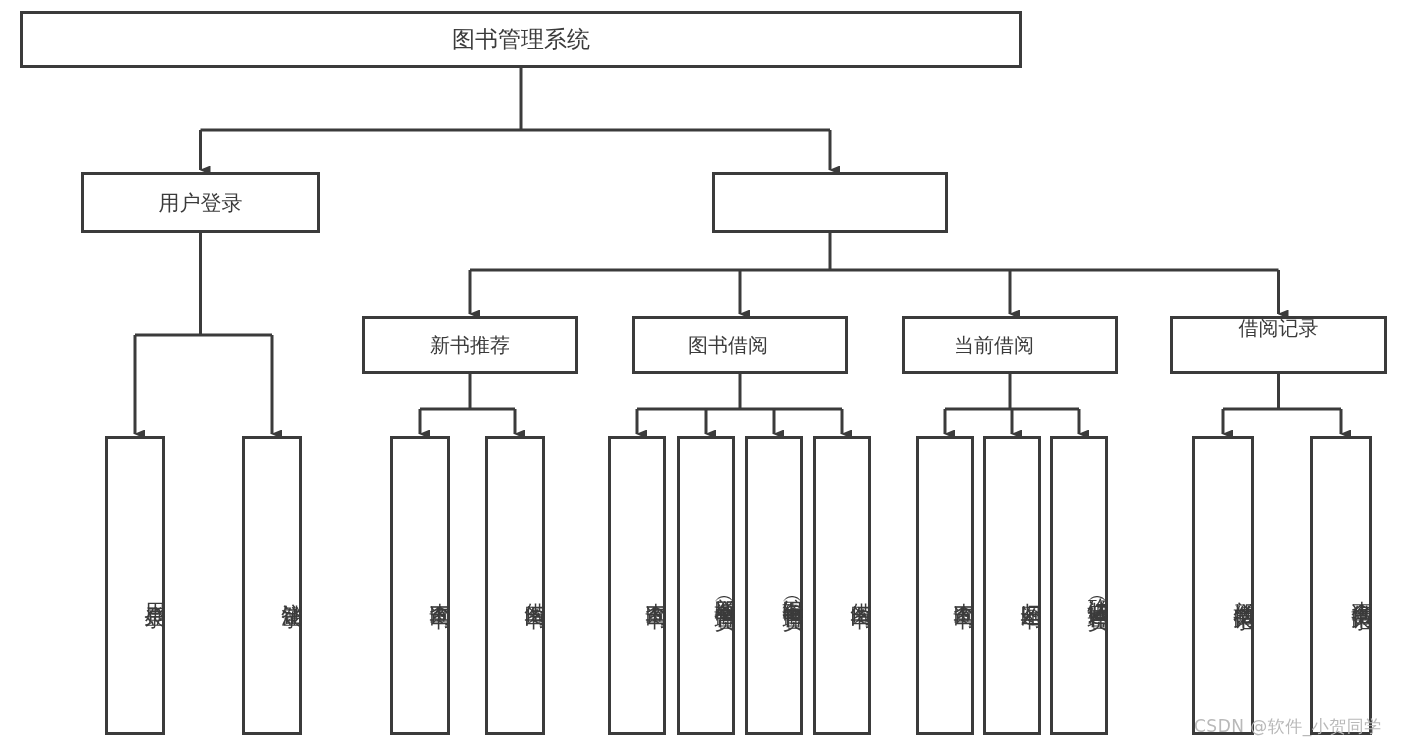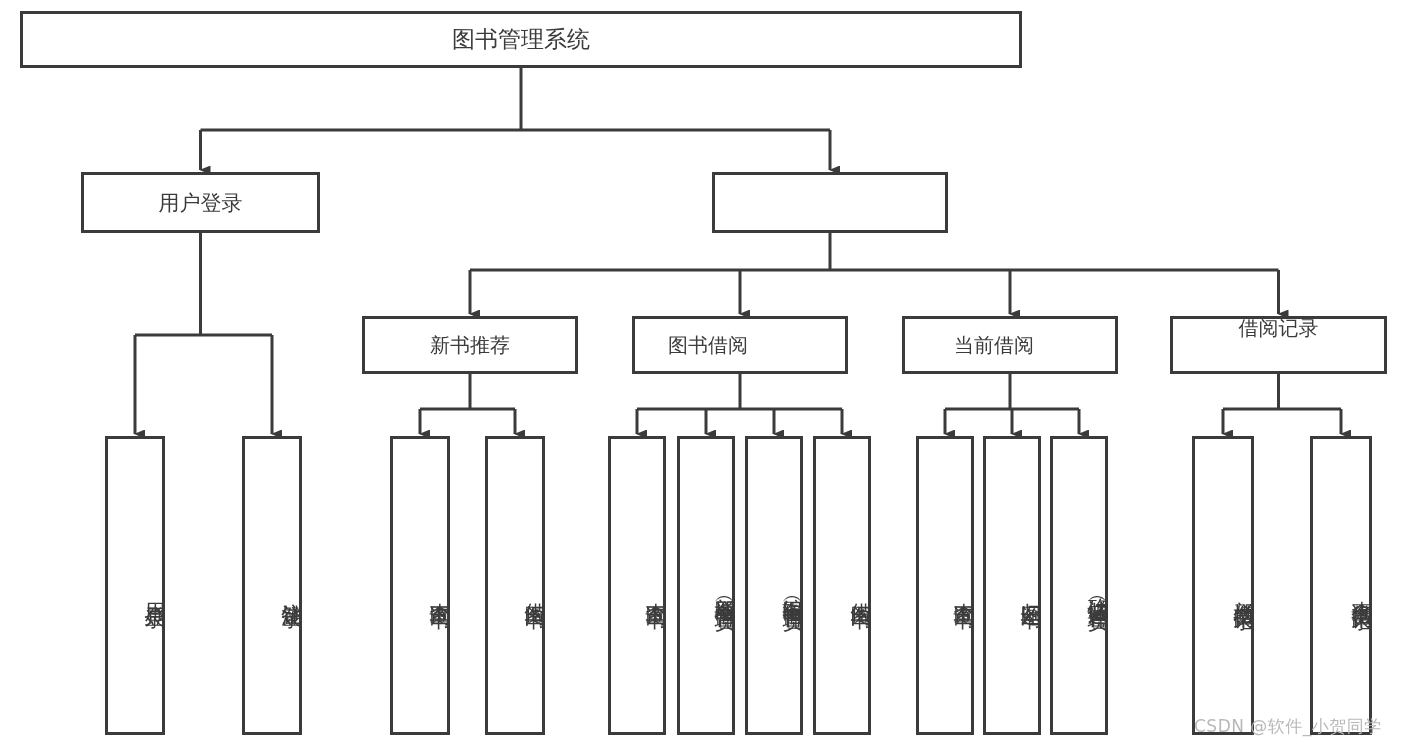--- a/index.html
+++ b/index.html
@@ -129,21 +129,21 @@
         <path d="M 1223 409 L 1223 434" marker-end="url(#arrowhead)"></path>
         <path d="M 1341 409 L 1341 434" marker-end="url(#arrowhead)"></path>
       </g>
   </svg>
 
   <div class="node-label horizontal lvl0-text" style="left: 20px; top: 11px; width: 1002px; height: 57px; text-align: center;">图书管理系统</div>
 
   <div class="node-label horizontal lvl1-text" style="left: 81px; top: 172px; width: 239px; height: 61px;">用户登录</div>
 
   <div class="node-label horizontal lvl2-text" style="left: 362px; top: 316px; width: 216px; height: 58px;">新书推荐</div>
-  <div class="node-label horizontal lvl2-text" style="left: 600px; top: 316px; width: 216px; height: 58px;">图书借阅</div>
+  <div class="node-label horizontal lvl2-text" style="left: 620px; top: 316px; width: 216px; height: 58px;">图书借阅</div>
   <div class="node-label horizontal lvl2-text" style="left: 902px; top: 316px; width: 184px; height: 58px;">当前借阅</div>
   <div class="node-label horizontal lvl2-text" style="left: 1170px; top: 299px; width: 217px; height: 58px;">借阅记录</div>
 
   <div class="node-label vertical leaf-text" style="left: 105px; top: 436px; width: 60px; height: 299px;">用户登录</div>
   <div class="node-label vertical leaf-text" style="left: 242px; top: 436px; width: 60px; height: 299px;">注销登录</div>
   <div class="node-label vertical leaf-text" style="left: 390px; top: 436px; width: 60px; height: 299px;">查询图书</div>
   <div class="node-label vertical leaf-text" style="left: 485px; top: 436px; width: 60px; height: 299px;">借阅图书</div>
   <div class="node-label vertical leaf-text" style="left: 608px; top: 436px; width: 58px; height: 299px;">查询图书</div>
   <div class="node-label vertical leaf-text" style="left: 677px; top: 436px; width: 58px; height: 299px;">新增图书（管理员）</div>
   <div class="node-label vertical leaf-text" style="left: 745px; top: 436px; width: 58px; height: 299px;">编辑图书（管理员）</div>

